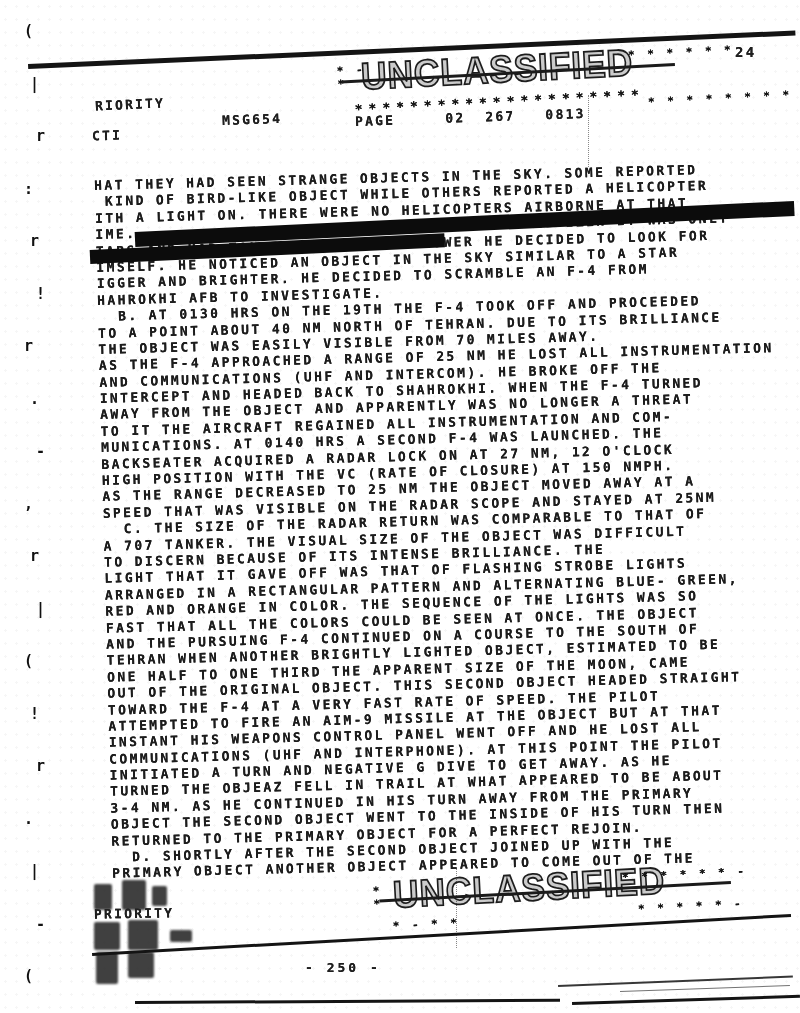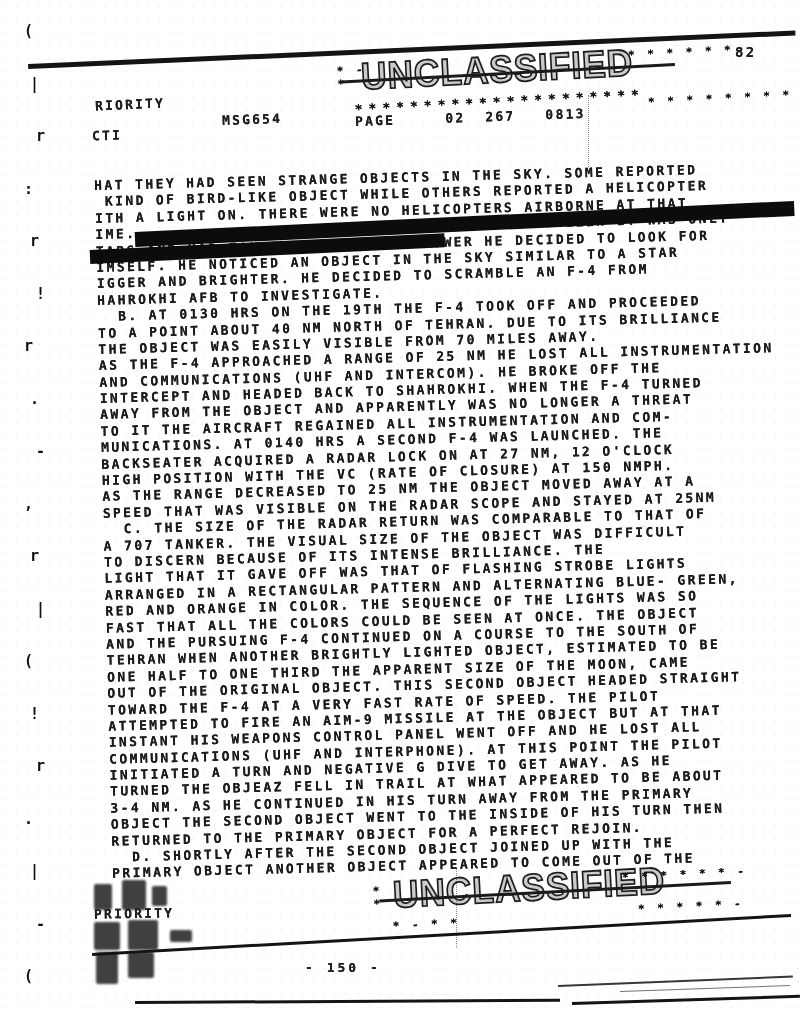--- a/index.html
+++ b/index.html
@@ -36,21 +36,21 @@
   .crease{position:absolute;width:1px;border-left:1px dotted rgba(40,40,40,.55);}
   .margin-mark{position:absolute;font-weight:bold;font-size:15px;color:#111;}
 </style>
 </head>
 <body>
 
 <div class="page">
 
   <div class="rule" style="left:28px;top:64px;width:768px;height:5px;transform:rotate(-2.5deg);"></div>
 
-  <div class="typed" style="left:735px;top:44px;font-size:14px;">82</div>
+  <div class="typed" style="left:735px;top:44px;font-size:14px;">24</div>
 
   <div class="typed" style="left:95px;top:97px;transform:rotate(-2.5deg);">RIORITY</div>
   <div class="typed" style="left:92px;top:128px;transform:rotate(-2deg);">CTI</div>
   <div class="typed" style="left:222px;top:112px;transform:rotate(-2deg);">MSG654</div>
   <div class="typed" style="left:355px;top:110px;transform:rotate(-2deg);">PAGE     02  267   0813</div>
 
   <div class="stamp-group" style="left:352px;top:56px;transform:rotate(-3deg);transform-origin:0 0;">
     <div class="stars small" style="left:-16px;top:8px;">* -
 *</div>
     <div class="stamp-text" style="position:relative;left:8px;top:0;">UNCLASSIFIED</div>
@@ -128,21 +128,21 @@
   <div class="smudge" style="left:122px;top:880px;width:24px;height:30px;"></div>
   <div class="smudge" style="left:152px;top:886px;width:15px;height:20px;"></div>
   <div class="smudge" style="left:94px;top:922px;width:26px;height:28px;"></div>
   <div class="smudge" style="left:128px;top:920px;width:30px;height:30px;"></div>
   <div class="smudge" style="left:170px;top:930px;width:22px;height:12px;"></div>
   <div class="smudge" style="left:96px;top:952px;width:22px;height:32px;"></div>
   <div class="smudge" style="left:128px;top:952px;width:26px;height:26px;"></div>
 
   <div class="rule" style="left:92px;top:953px;width:700px;height:3px;transform:rotate(-3.2deg);"></div>
 
-  <div class="typed" style="left:305px;top:960px;letter-spacing:3px;">- 150 -</div>
+  <div class="typed" style="left:305px;top:960px;letter-spacing:3px;">- 250 -</div>
 
   <div class="rule" style="left:558px;top:985px;width:235px;height:2px;transform:rotate(-2.3deg);opacity:.85;"></div>
   <div class="rule" style="left:620px;top:991px;width:170px;height:1px;transform:rotate(-2deg);opacity:.6;"></div>
 
   <div class="rule" style="left:135px;top:1001px;width:425px;height:3px;transform:rotate(-0.3deg);"></div>
   <div class="rule" style="left:572px;top:1002px;width:228px;height:3px;transform:rotate(-1.8deg);"></div>
 
   <div>
       <div class="margin-mark" style="left: 24px; top: 22px;">(</div>
       <div class="margin-mark" style="left: 30px; top: 74.5px;">|</div>

